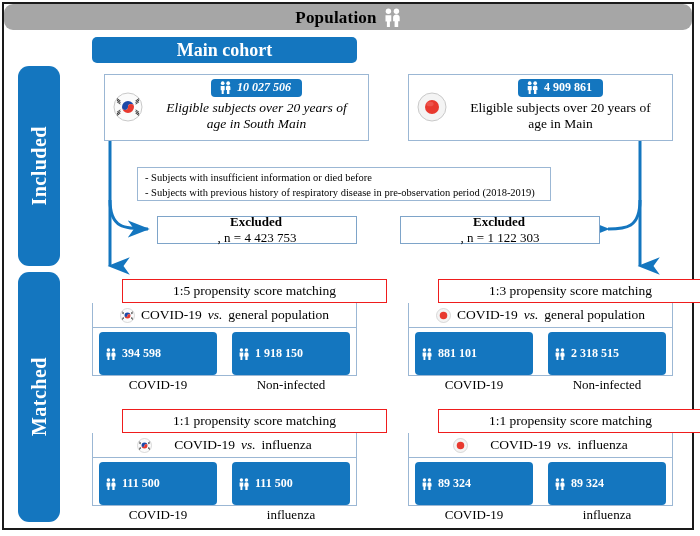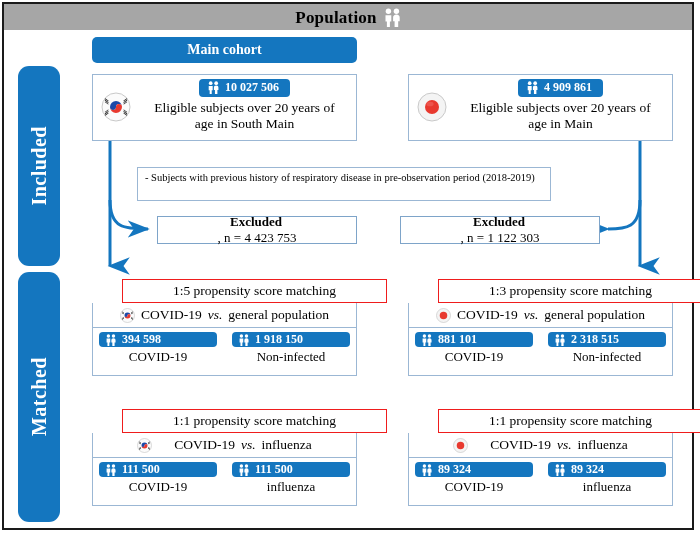--- a/index.html
+++ b/index.html
@@ -17,20 +17,21 @@
     background:#fff;
   }
   
   .header{
     position:absolute;left:0;top:0;
     width:100%;height:26px;
     background:#a6a6a6;
     display:flex;align-items:center;justify-content:center;
     gap:7px;
     box-sizing:border-box;
+    border-radius:9px;
   }
   .header-title{
     font-size:17px;font-weight:bold;color:#000;
     letter-spacing:.2px;
     line-height:1;
   }
   
   .people{display:inline-block;position:relative;}
   .people svg{display:block;}
   
@@ -50,34 +51,34 @@
     letter-spacing:.5px;
     white-space:nowrap;
   }
 
   .cohort-title{
     position:absolute;top:33px;
     width:265px;height:26px;
     background:#1476bf;color:#fff;
     border-radius:5px;
     display:flex;align-items:center;justify-content:center;
-    font-weight:bold;font-size:14px;
+    font-weight:bold;font-size:18px;
   }
   .cohort-title.left{left:88px;}
   .cohort-title.right{left:404px;}
 
   
   .elig-box{
     position:absolute;top:70px;
     width:265px;height:67px;
     border:1px solid #9bb7d4;
     background:#fff;
     box-sizing:border-box;
   }
-  .elig-box.left{left:88px;}
+  .elig-box.left{left:100px;font-style:italic;}
   .elig-box.right{left:404px;}
   .flag-holder{
     position:absolute;left:8px;top:17px;
   }
   .elig-inner{
     position:absolute;left:44px;top:4px;right:4px;
     text-align:center;
   }
   .count-badge{
     display:inline-flex;align-items:center;gap:5px;
@@ -137,21 +138,21 @@
     width:265px;height:48px;
     border:1px solid #9bb7d4;border-top:none;
     background:#fff;box-sizing:border-box;
     padding:4px 6px 0 6px;
   }
   .grp-badges{display:flex;justify-content:space-between;}
   .grp-badge{
     display:inline-flex;align-items:center;gap:5px;
     background:#1476bf;color:#fff;border-radius:4px;
     width:118px;box-sizing:border-box;
-    padding:0 6px;
+    padding:14px 6px;
     font-weight:bold;font-size:12px;
   }
   .grp-labels{display:flex;justify-content:space-between;margin-top:2px;}
   .grp-label{width:118px;text-align:center;font-size:13px;}
 
   .b1{top:275px;} .b2{top:299px;} .b3{top:324px;}
   .c1{top:405px;} .c2{top:429px;} .c3{top:454px;}
   .xleft{left:88px;} .xright{left:404px;}
 
   
@@ -265,20 +266,21 @@
         <span>4 909 861</span>
       </span>
       <div class="elig-text">
         <div>Eligible subjects over 20 years of</div>
         <div>age in Main</div>
       </div>
     </div>
   </div>
 
   <div class="criteria">
+    <div class="criteria-line">- Subjects with insufficient information or died before</div>
     <div class="criteria-line">- Subjects with previous history of respiratory disease in pre-observation period (2018-2019)</div>
   </div>
 
   <div class="excluded-box left">
     <b>Excluded</b>
       <span>, n = 4 423 753</span>
   </div>
   <div class="excluded-box right">
     <b>Excluded</b>
       <span>, n = 1 122 303</span>

